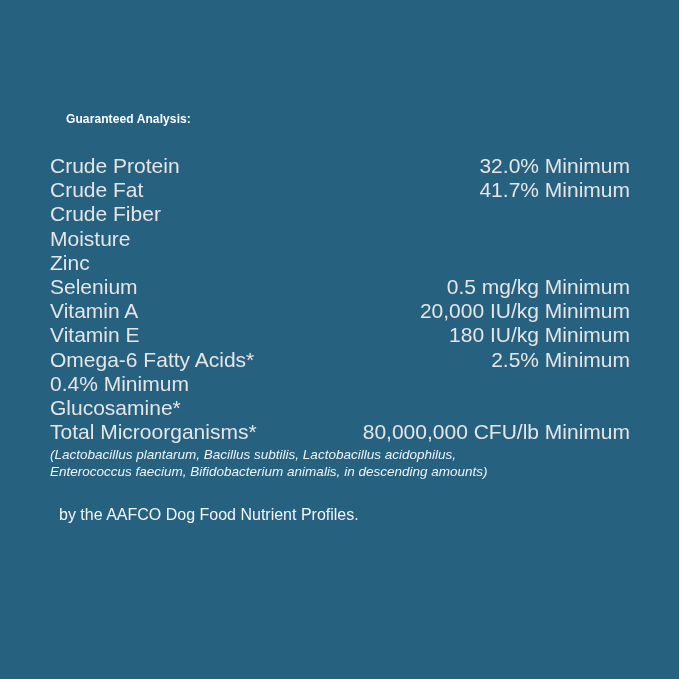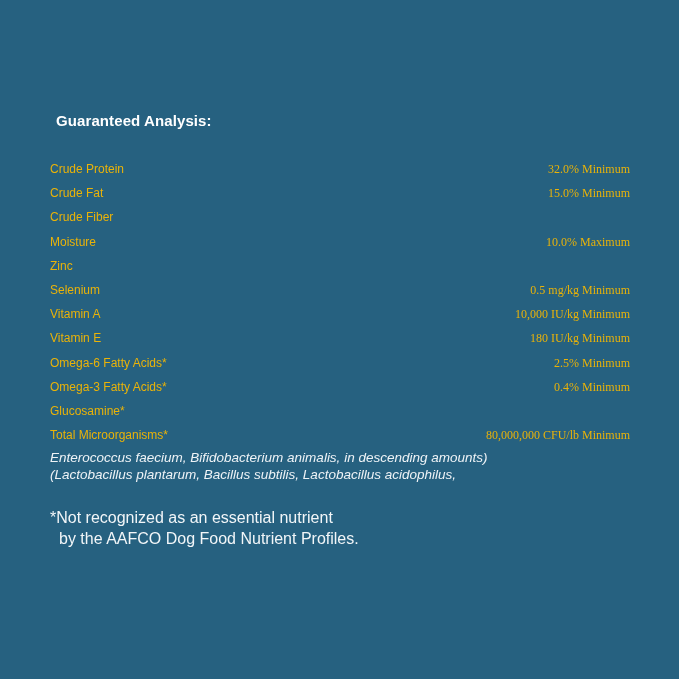--- a/index.html
+++ b/index.html
@@ -14,44 +14,43 @@
     color: #ffffff;
     overflow: hidden;
   }
   .panel {
     position: absolute;
     left: 50px;
     top: 112px;
     width: 580px;
   }
   .title {
-    font-size: 15px;
+    font-size: 12px;
     font-weight: bold;
     letter-spacing: 0.1px;
-    margin: 0 0 28px 6px;
+    margin: 0 0 28px 16px;
     color: #ffffff;
   }
   .rows {
     display: block;
   }
   .row {
     display: flex;
     justify-content: space-between;
     align-items: baseline;
-    font-size: 12px;
+    font-size: 21px;
     line-height: 24.2px;
-    color: #eab308;
+    color: #e5e5e5;
     white-space: nowrap;
   }
   .row .nutrient {
     text-align: left;
   }
   .row .amount {
     text-align: right;
-    font-family: Liberation Serif, serif;
   }
   .microorg-note {
     font-size: 13.5px;
     line-height: 17px;
     font-style: italic;
     color: #eef3f6;
     margin-top: 2px;
   }
   .footnote {
     margin-top: 24px;
@@ -72,75 +71,72 @@
 
   <div class="rows">
 
     <div class="row">
       <span class="nutrient">Crude Protein</span>
       <span class="amount">32.0% Minimum</span>
     </div>
 
     <div class="row">
       <span class="nutrient">Crude Fat</span>
-      <span class="amount">15.0% Minimum</span>
+      <span class="amount">41.7% Minimum</span>
     </div>
 
     <div class="row">
       <span class="nutrient">Crude Fiber</span>
     </div>
 
     <div class="row">
       <span class="nutrient">Moisture</span>
-      <span class="amount">10.0% Maximum</span>
     </div>
 
     <div class="row">
       <span class="nutrient">Zinc</span>
     </div>
 
     <div class="row">
       <span class="nutrient">Selenium</span>
       <span class="amount">0.5 mg/kg Minimum</span>
     </div>
 
     <div class="row">
       <span class="nutrient">Vitamin A</span>
-      <span class="amount">10,000 IU/kg Minimum</span>
+      <span class="amount">20,000 IU/kg Minimum</span>
     </div>
 
     <div class="row">
       <span class="nutrient">Vitamin E</span>
       <span class="amount">180 IU/kg Minimum</span>
     </div>
 
     <div class="row">
       <span class="nutrient">Omega-6 Fatty Acids*</span>
       <span class="amount">2.5% Minimum</span>
     </div>
 
     <div class="row">
-      <span class="nutrient">Omega-3 Fatty Acids*</span>
       <span class="amount">0.4% Minimum</span>
     </div>
 
     <div class="row">
       <span class="nutrient">Glucosamine*</span>
     </div>
 
     <div class="row">
       <span class="nutrient">Total Microorganisms*</span>
       <span class="amount">80,000,000 CFU/lb Minimum</span>
     </div>
 
   </div>
 
   <div class="microorg-note">
+    <div>(Lactobacillus plantarum, Bacillus subtilis, Lactobacillus acidophilus,</div>
     <div>Enterococcus faecium, Bifidobacterium animalis, in descending amounts)</div>
-    <div>(Lactobacillus plantarum, Bacillus subtilis, Lactobacillus acidophilus,</div>
   </div>
 
   <div class="footnote">
-    <div class="line1">*Not recognized as an essential nutrient</div>
     <div class="line2">by the AAFCO Dog Food Nutrient Profiles.</div>
   </div>
 
 </div>
 
 </body></html>

